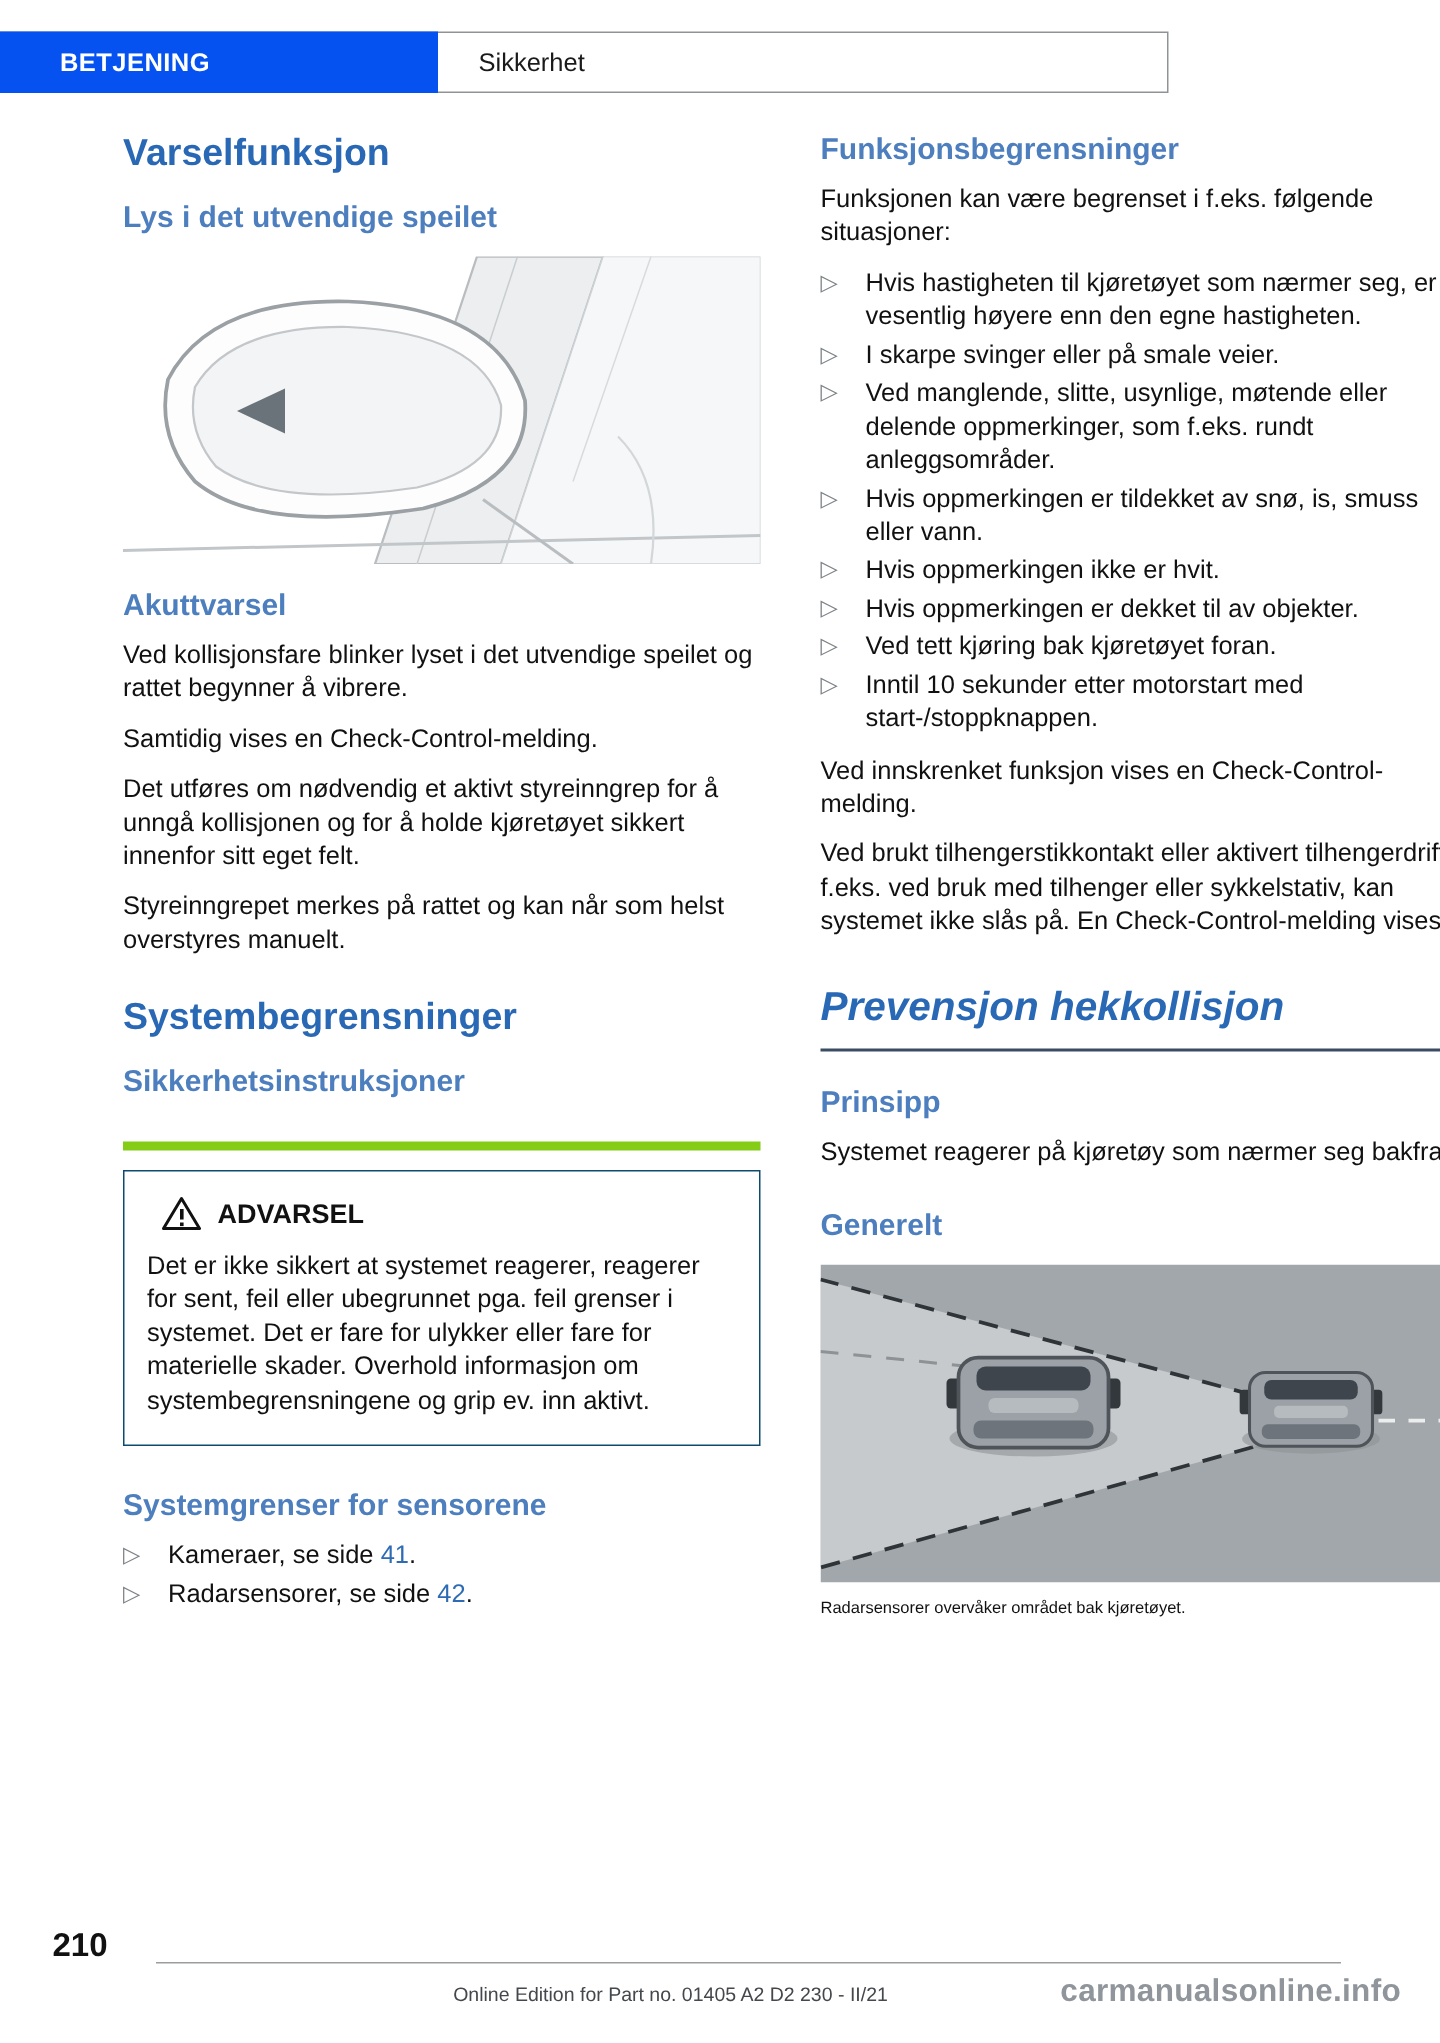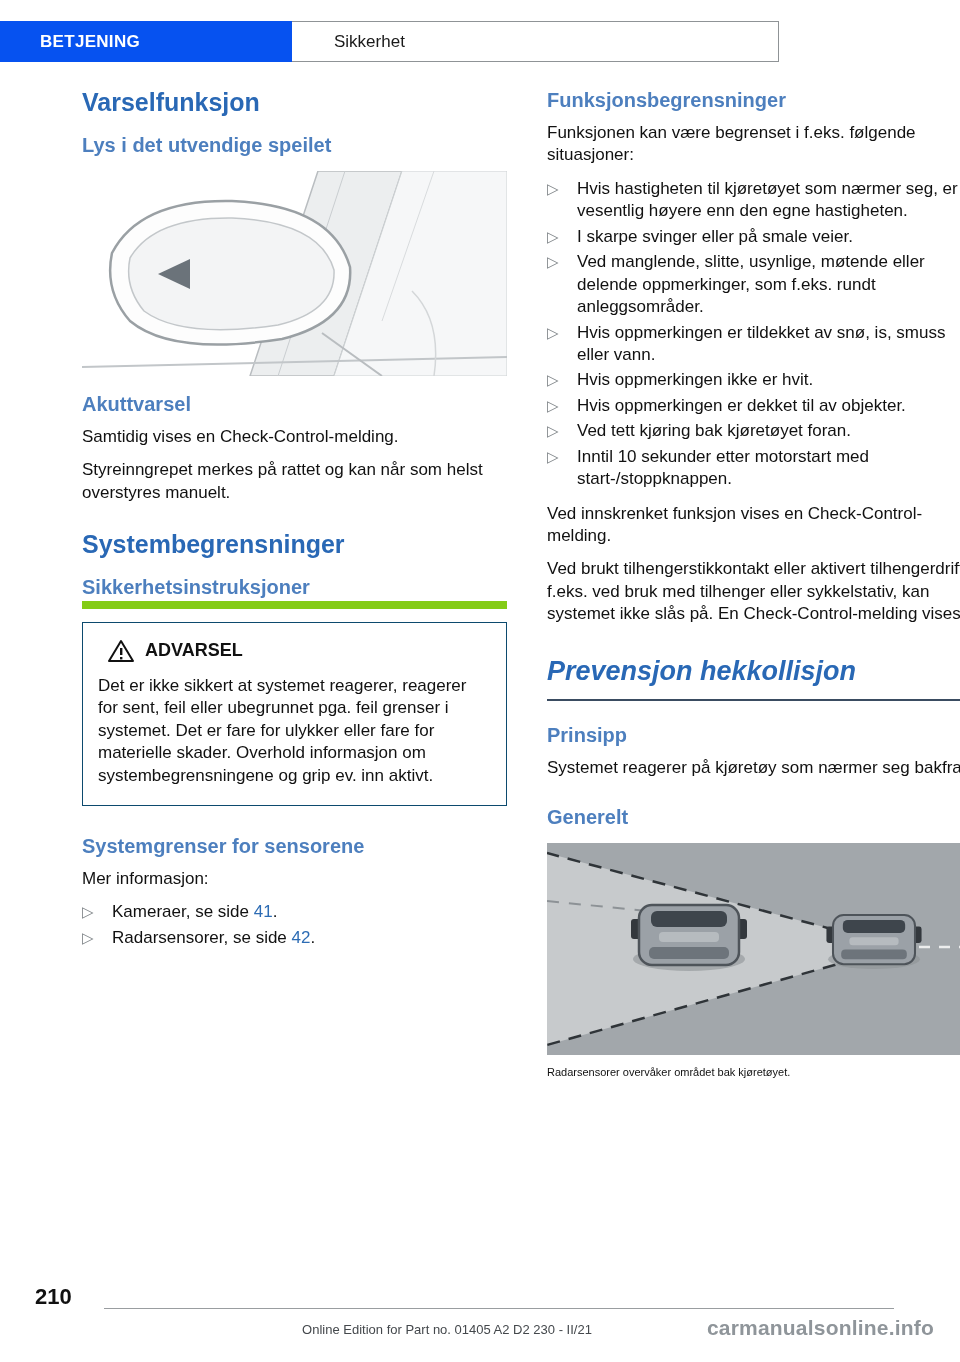--- a/index.html
+++ b/index.html
@@ -12,21 +12,21 @@
   
   .header-bar {
     position:absolute; top:21px; left:0; width:779px; height:41px;
     border:1px solid #8f9396; display:flex; align-items:stretch; background:#fff;
   }
   .chapter-tab {
     width:292px; margin:-1px 0 -1px -1px; background:#0652f0; color:#fff;
     display:flex; align-items:center; padding-left:40px;
     font-weight:bold; font-size:17px; letter-spacing:.3px;
   }
-  .section-label { display:flex; align-items:center; padding-left:42px; font-size:17px; color:#1a1a1a; }
+  .section-label { display:flex; align-items:center; padding-left:27px; font-size:17px; color:#1a1a1a; }
 
   
   .main { position:absolute; top:88px; left:35px; width:890px; display:flex; gap:40px;margin-left:47px; }
   .col { width:425px; }
 
   h1.sec { color:#2968b5; font-size:25px; font-weight:bold; line-height:1.15; }
   h2.sub { color:#4d7fbe; font-size:20px; font-weight:bold; line-height:1.2; }
   .h1-big {
     color:#2968b5; font-size:27px; font-weight:bold; line-height:1.15;
     padding-bottom:12px; border-bottom:2px solid #3a4c61;font-style:italic;
@@ -34,21 +34,21 @@
   p.body { line-height:1.32; margin-bottom:11px; }
 
   .mb16 { margin-bottom:16px; } .mb14 { margin-bottom:14px; }
   .mb10 { margin-bottom:10px; } .mb8 { margin-bottom:8px; }
   .mt26 { margin-top:26px; } .mt28 { margin-top:28px; }
   .mt22 { margin-top:22px; } .mt12 { margin-top:12px; }
 
   .figure { width:425px; display:block; }
 
   
-  .ruled { border-bottom:8px solid #84cc16; padding-bottom:2px; }
+  .ruled { border-bottom:6px solid #84cc16; padding-bottom:28px; }
   .warnbox { border:1px solid #0c4a6e; padding:16px 15px 18px 15px; margin-top:13px; }
   .warnhead { display:flex; align-items:center; gap:11px; padding-left:10px; margin-bottom:12px; }
   .warnhead .wlabel { font-weight:bold; font-size:18px; color:#111; }
   .warn-icon { width:26px; height:24px; flex:none; }
 
   
   .bullet { display:flex; margin:3px 0; }
   .bullet .marker { width:30px; flex:none; color:#7e8387; font-size:15px; line-height:1.45; }
   .bullet .btext { flex:1; line-height:1.32; }
   a.pagelink { color:#2d6cb4; text-decoration:none; cursor:pointer; }
@@ -83,40 +83,41 @@
       <line x1="352" y1="0" x2="300" y2="150" stroke="#d8dbdd" stroke-width="1"></line>
       <path d="M0,196 L425,186" stroke="#c2c6c9" stroke-width="2" fill="none"></path>
       <path d="M30,82 Q58,28 150,30 Q250,34 268,96 Q272,150 200,168 Q90,185 48,150 Q22,120 30,82 Z" fill="#fdfdfd" stroke="#9aa0a4" stroke-width="2.5"></path>
       <path d="M48,87 Q72,46 150,47 Q238,51 252,99 Q254,140 196,154 Q100,168 62,140 Q42,116 48,87 Z" fill="#f3f4f5" stroke="#c3c7ca" stroke-width="1.5"></path>
       <polygon points="76,103 108,88 108,118" fill="#6b737a"></polygon>
       <path d="M240,162 L300,205" stroke="#b9bdc0" stroke-width="2" fill="none"></path>
       <path d="M330,120 Q360,150 352,205" stroke="#d4d7d9" stroke-width="1.5" fill="none"></path>
     </svg>
 
     <h2 class="sub mb10">Akuttvarsel</h2>
+    <p class="body">Ved kollisjonsfare blinker lyset i det utvendige speilet og rattet begynner å vibrere.</p>
     <p class="body">Samtidig vises en Check-Control-melding.</p>
+    <p class="body">Det utføres om nødvendig et aktivt styreinngrep for å unngå kollisjonen og for å holde kjøretøyet sikkert innenfor sitt eget felt.</p>
     <p class="body">Styreinngrepet merkes på rattet og kan når som helst overstyres manuelt.</p>
 
     <h1 class="sec mt26 mb16">Systembegrensninger</h1>
     <h2 class="sub ruled">Sikkerhetsinstruksjoner</h2>
 
     <div class="warnbox">
       <div class="warnhead">
         <svg class="warn-icon" viewBox="0 0 26 24" xmlns="http://www.w3.org/2000/svg">
           <polygon points="13,2 25,22 1,22" fill="none" stroke="#111" stroke-width="2" stroke-linejoin="round"></polygon>
           <rect x="12" y="9" width="2.4" height="7" fill="#111"></rect>
           <rect x="12" y="18" width="2.4" height="2.4" fill="#111"></rect>
         </svg>
         <span class="wlabel">ADVARSEL</span>
       </div>
       <p class="body" style="margin-bottom:0;">Det er ikke sikkert at systemet reagerer, reagerer for sent, feil eller ubegrunnet pga. feil grenser i systemet. Det er fare for ulykker eller fare for materielle skader. Overhold informasjon om systembegrensningene og grip ev. inn aktivt.</p>
     </div>
 
     <h2 class="sub mt28 mb10">Systemgrenser for sensorene</h2>
-    <p class="body mb8">Mer informasjon:</p>
 
     <div class="bullet">
       <span class="marker">▷</span>
       <span class="btext"><span>Kameraer, se side </span><a class="pagelink">41</a><span>.</span></span>
     </div>
     <div class="bullet">
       <span class="marker">▷</span>
       <span class="btext"><span>Radarsensorer, se side </span><a class="pagelink">42</a><span>.</span></span>
     </div>
   </div>

